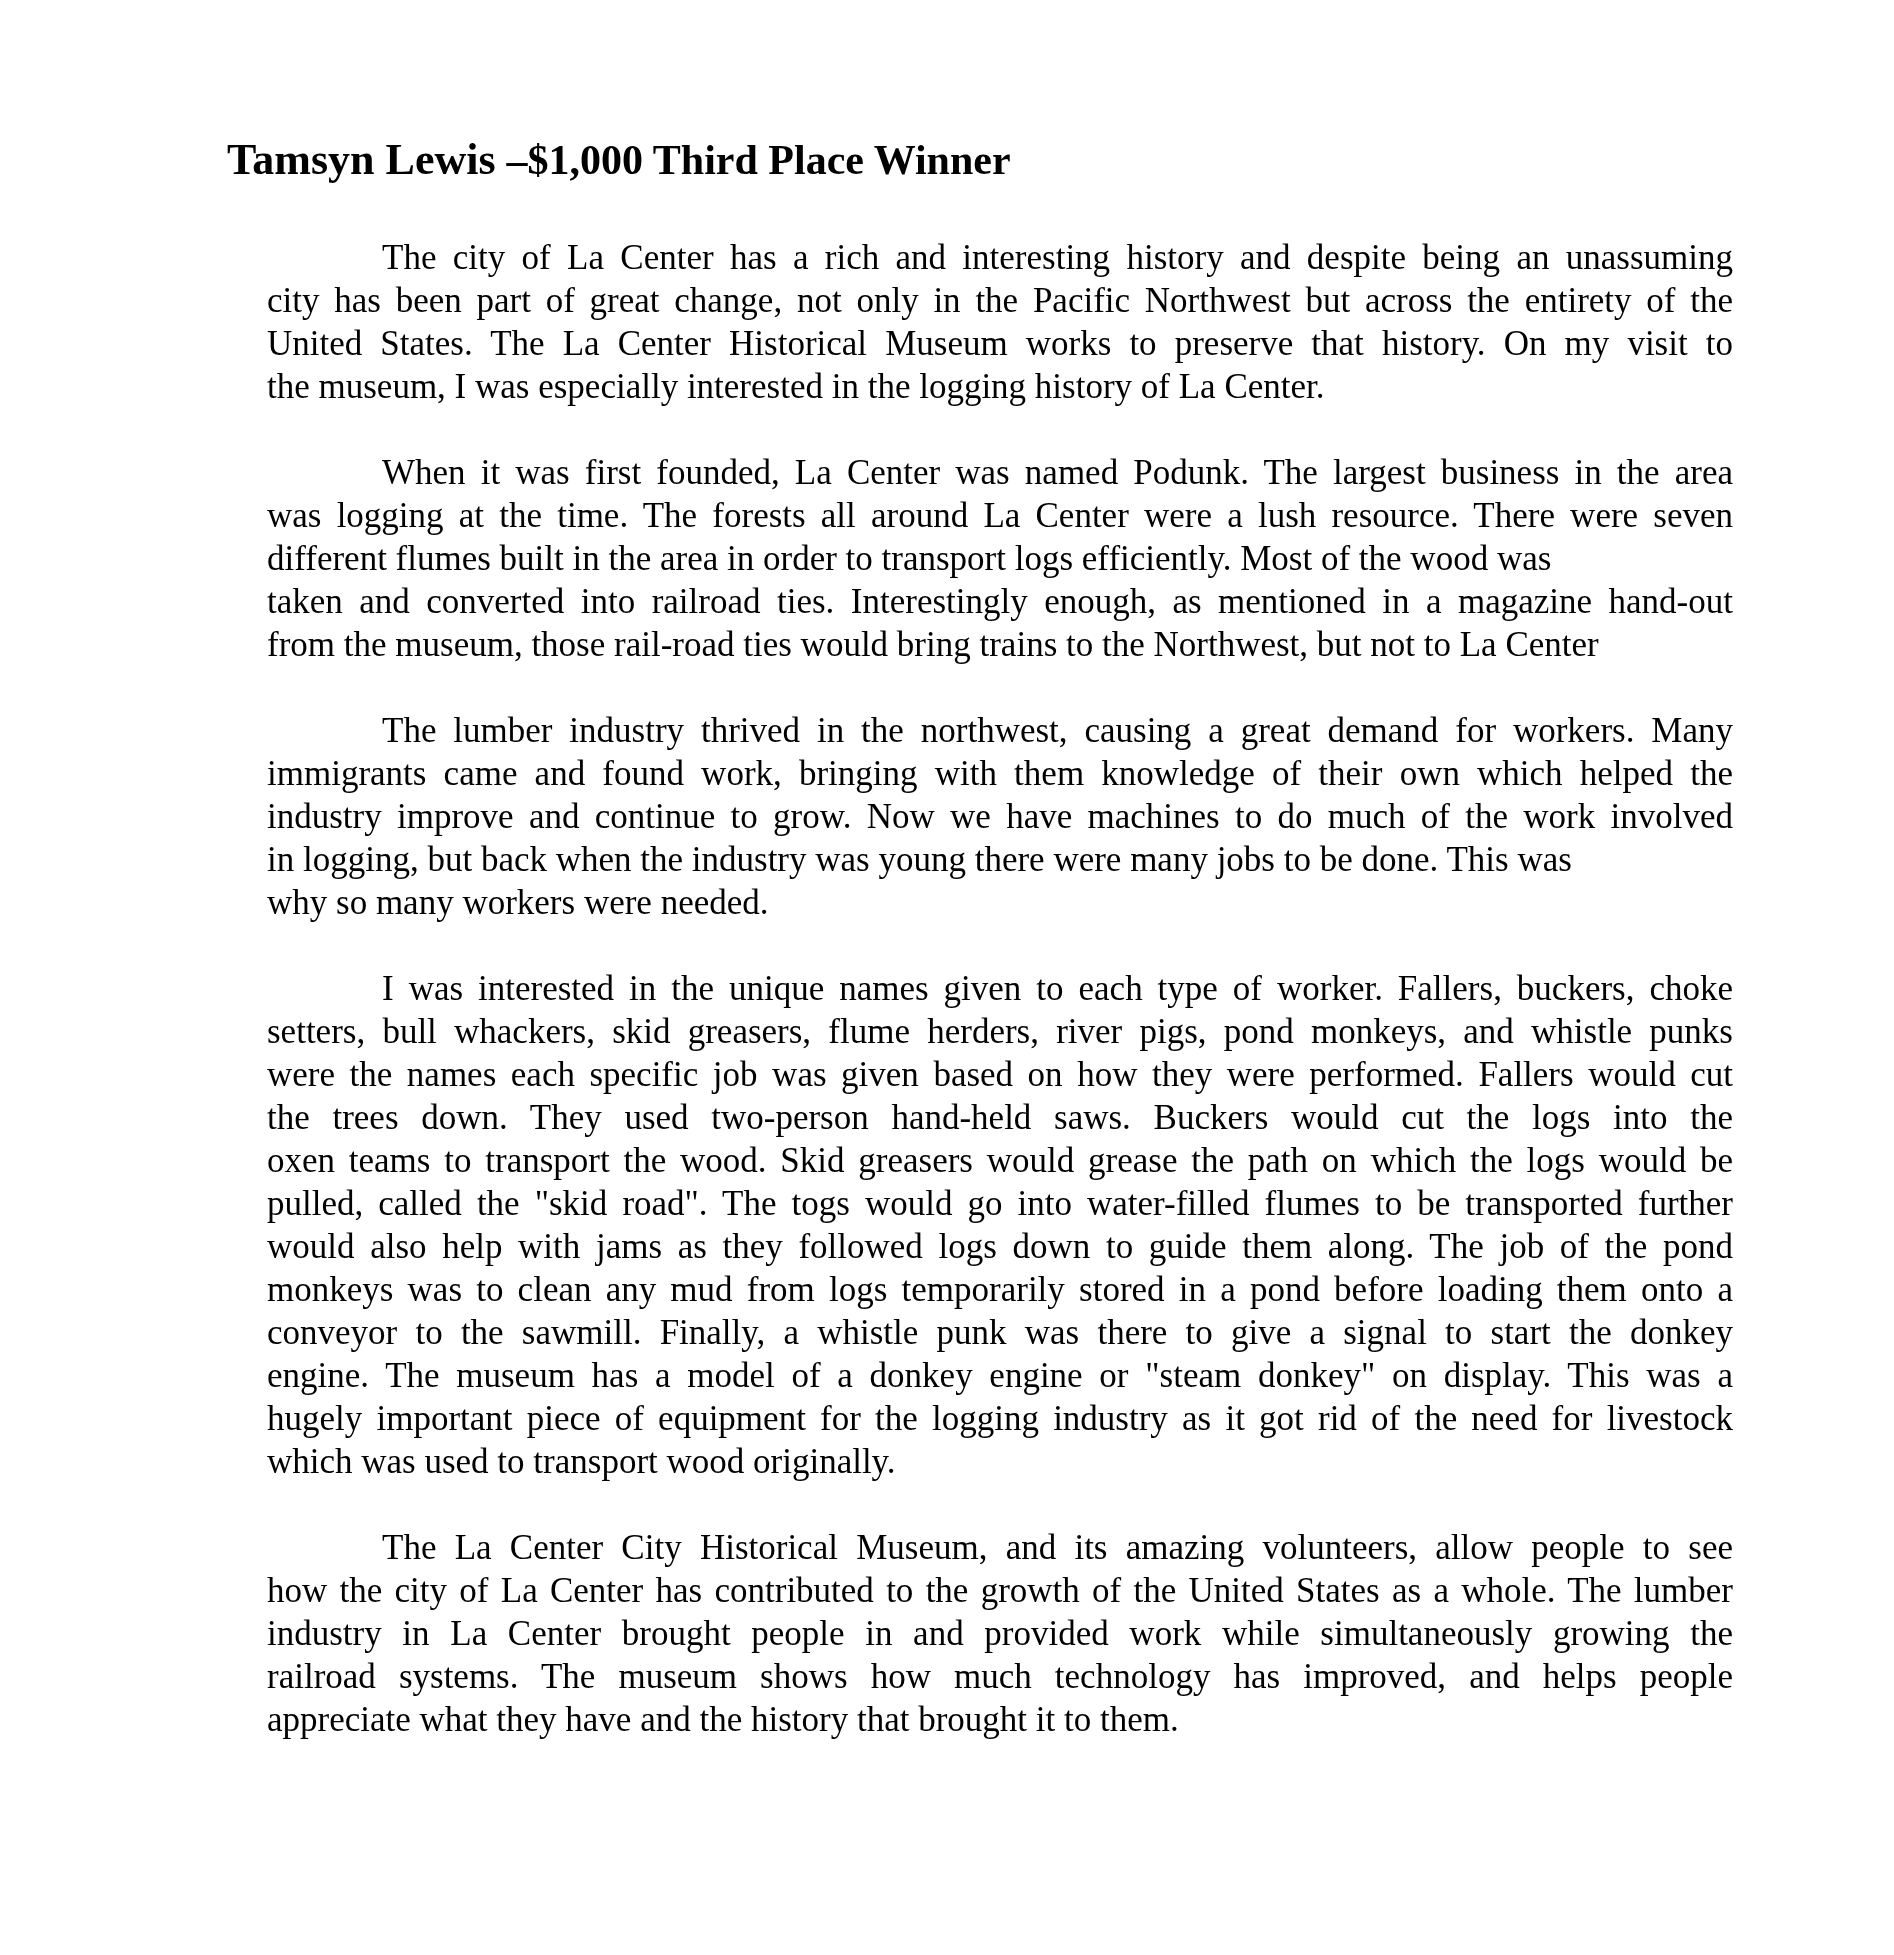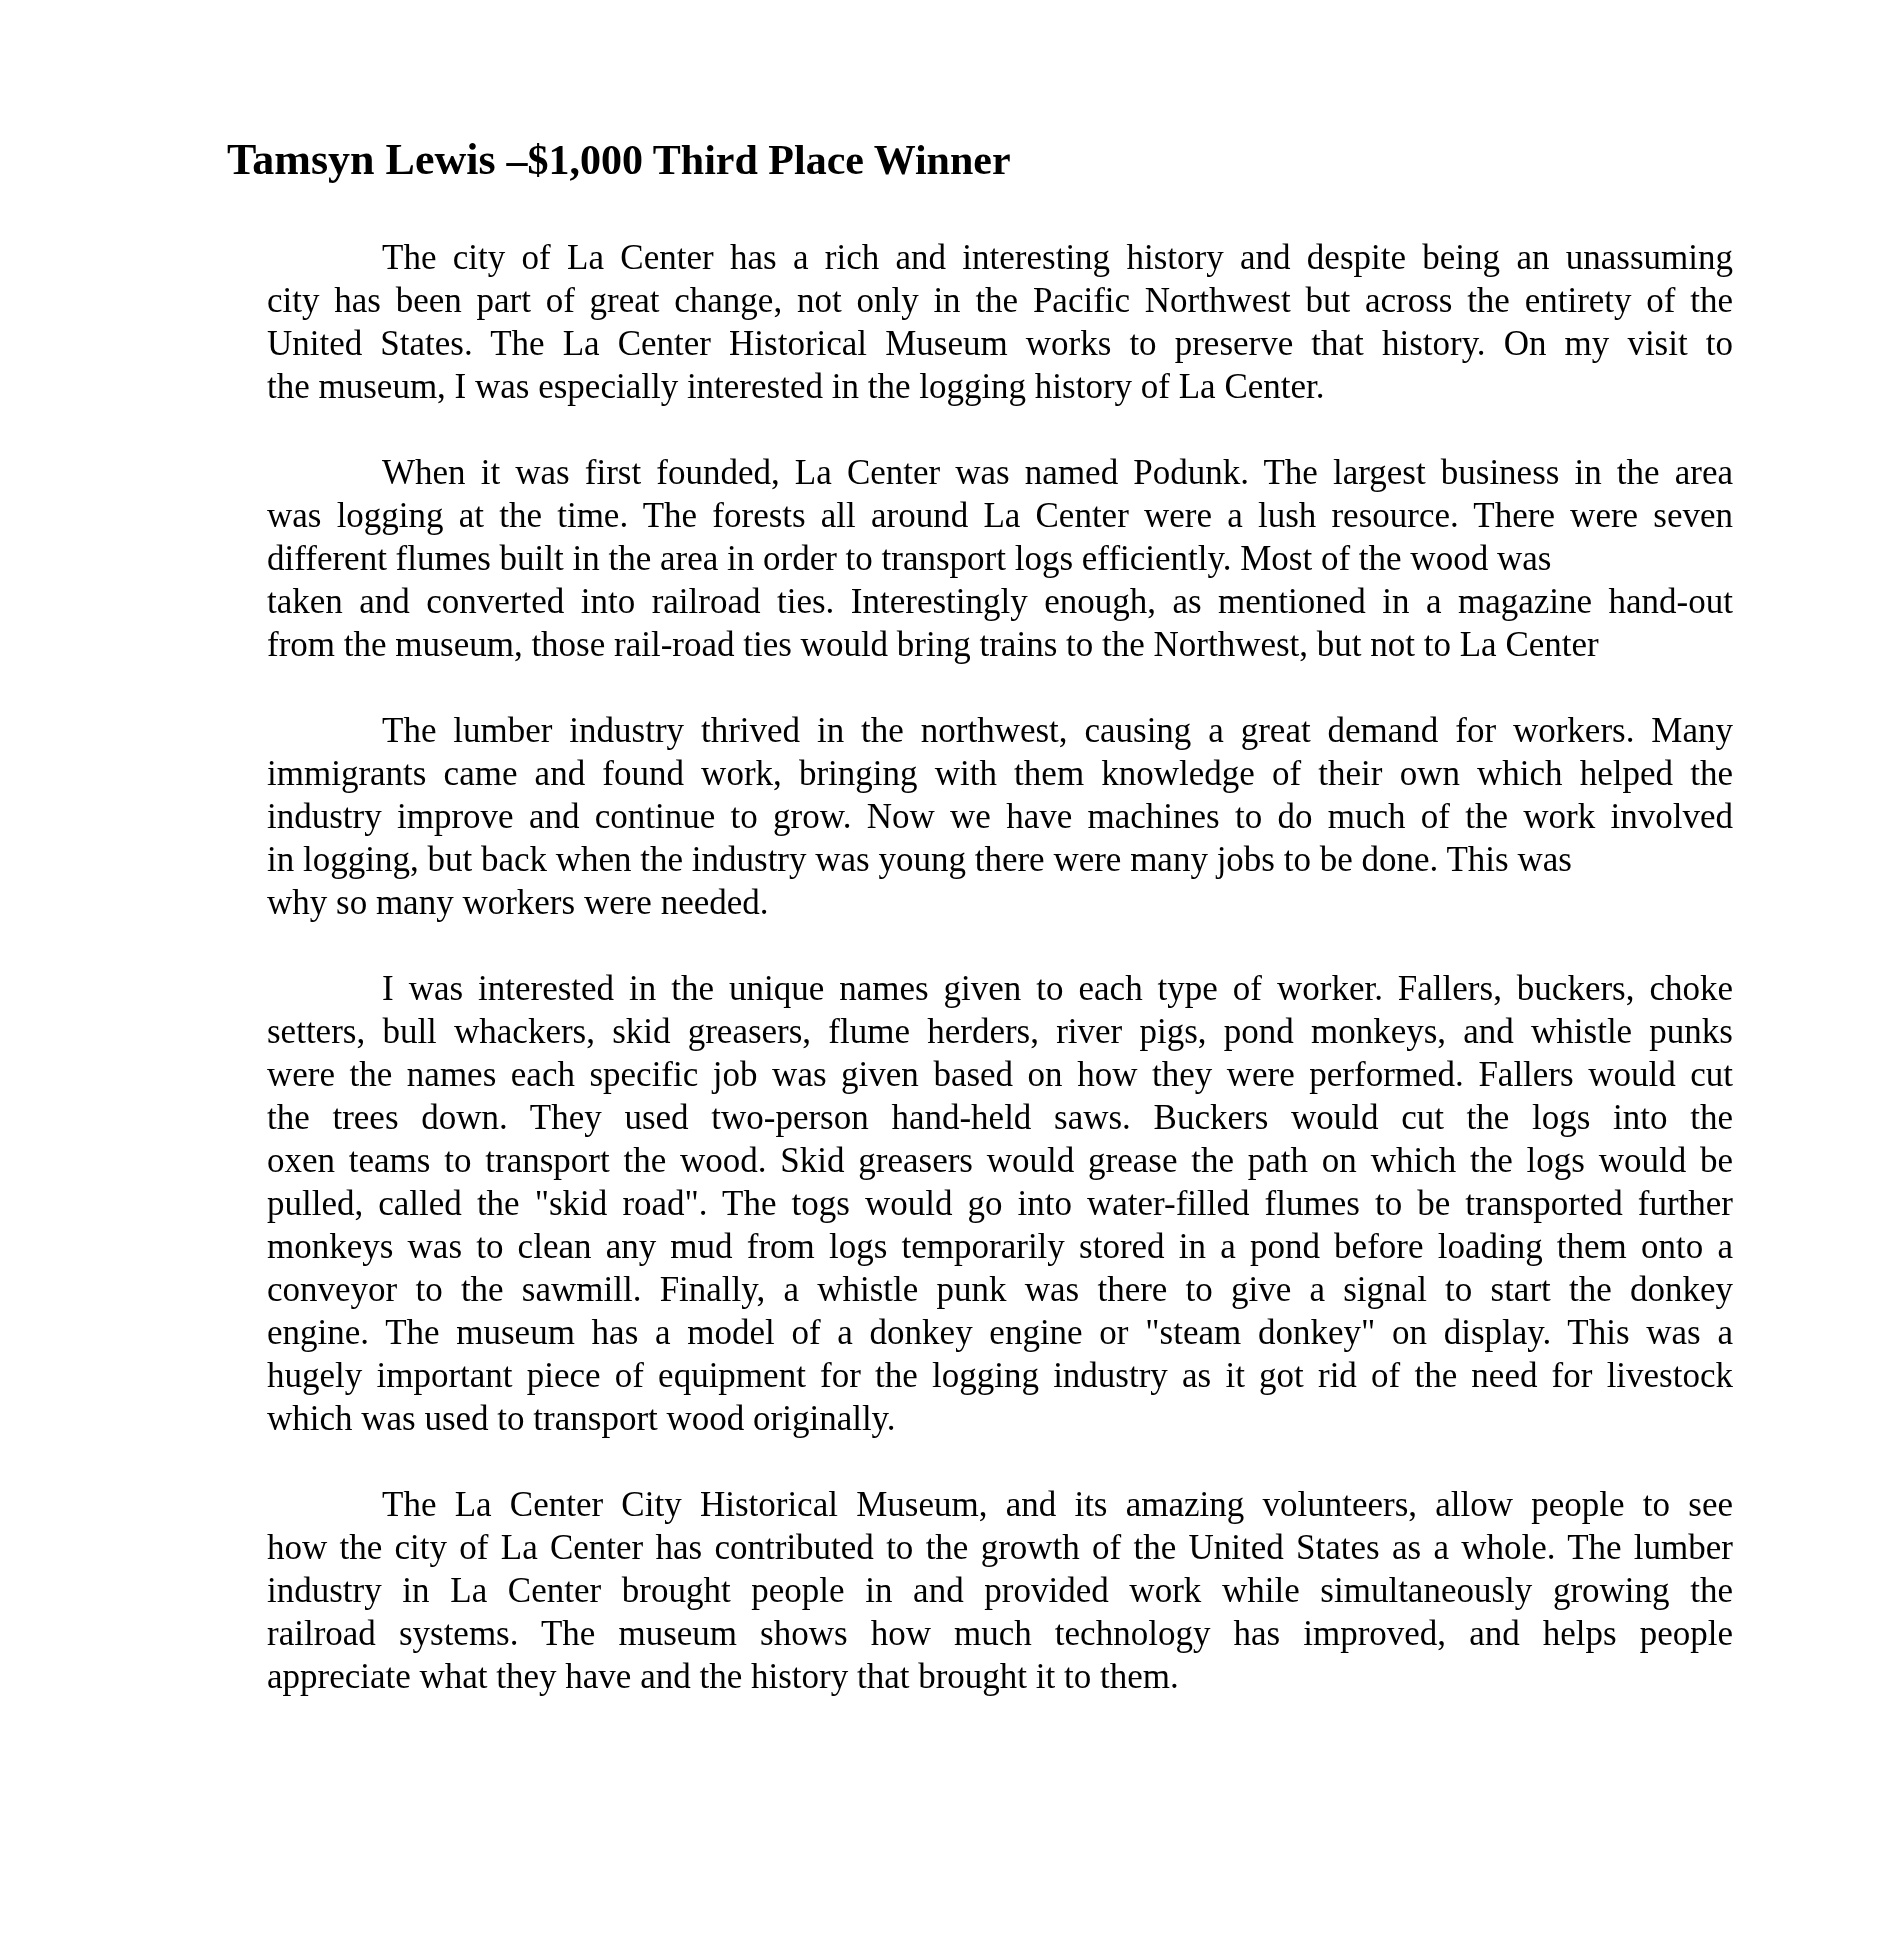--- a/index.html
+++ b/index.html
@@ -53,20 +53,21 @@
       <span class="line">in logging, but back when the industry was young there were many jobs to be done. This was</span>
       <span class="line">why so many workers were needed.</span>
     </p>
     <p class="para">
       <span class="line first j">I was interested in the unique names given to each type of worker. Fallers, buckers, choke</span>
       <span class="line j">setters, bull whackers, skid greasers, flume herders, river pigs, pond monkeys, and whistle punks</span>
       <span class="line j">were the names each specific job was given based on how they were performed. Fallers would cut</span>
       <span class="line j">the trees down. They used two-person hand-held saws. Buckers would cut the logs into the</span>
       <span class="line j">oxen teams to transport the wood. Skid greasers would grease the path on which the logs would be</span>
       <span class="line j">pulled, called the "skid road". The togs would go into water-filled flumes to be transported further</span>
+      <span class="line j">would also help with jams as they followed logs down to guide them along. The job of the pond</span>
       <span class="line j">monkeys was to clean any mud from logs temporarily stored in a pond before loading them onto a</span>
       <span class="line j">conveyor to the sawmill. Finally, a whistle punk was there to give a signal to start the donkey</span>
       <span class="line j">engine. The museum has a model of a donkey engine or "steam donkey" on display. This was a</span>
       <span class="line j">hugely important piece of equipment for the logging industry as it got rid of the need for livestock</span>
       <span class="line">which was used to transport wood originally.</span>
     </p>
     <p class="para">
       <span class="line first j">The La Center City Historical Museum, and its amazing volunteers, allow people to see</span>
       <span class="line j">how the city of La Center has contributed to the growth of the United States as a whole. The lumber</span>
       <span class="line j">industry in La Center brought people in and provided work while simultaneously growing the</span>

